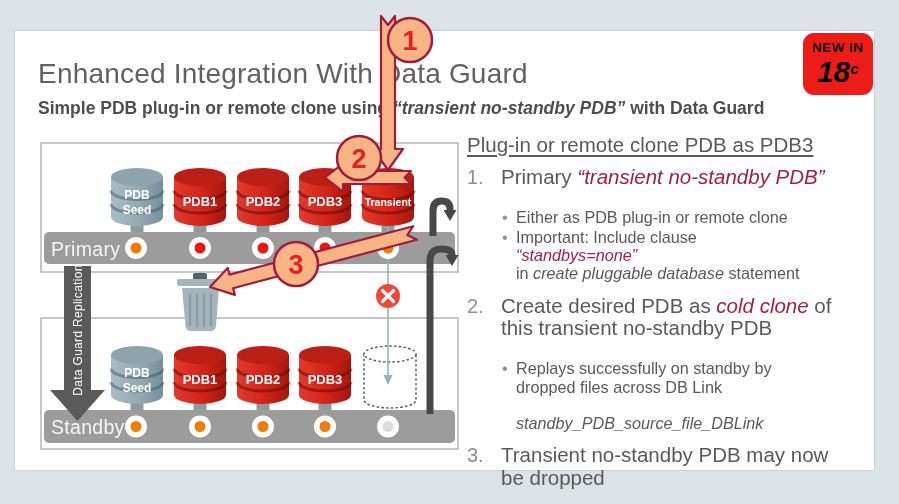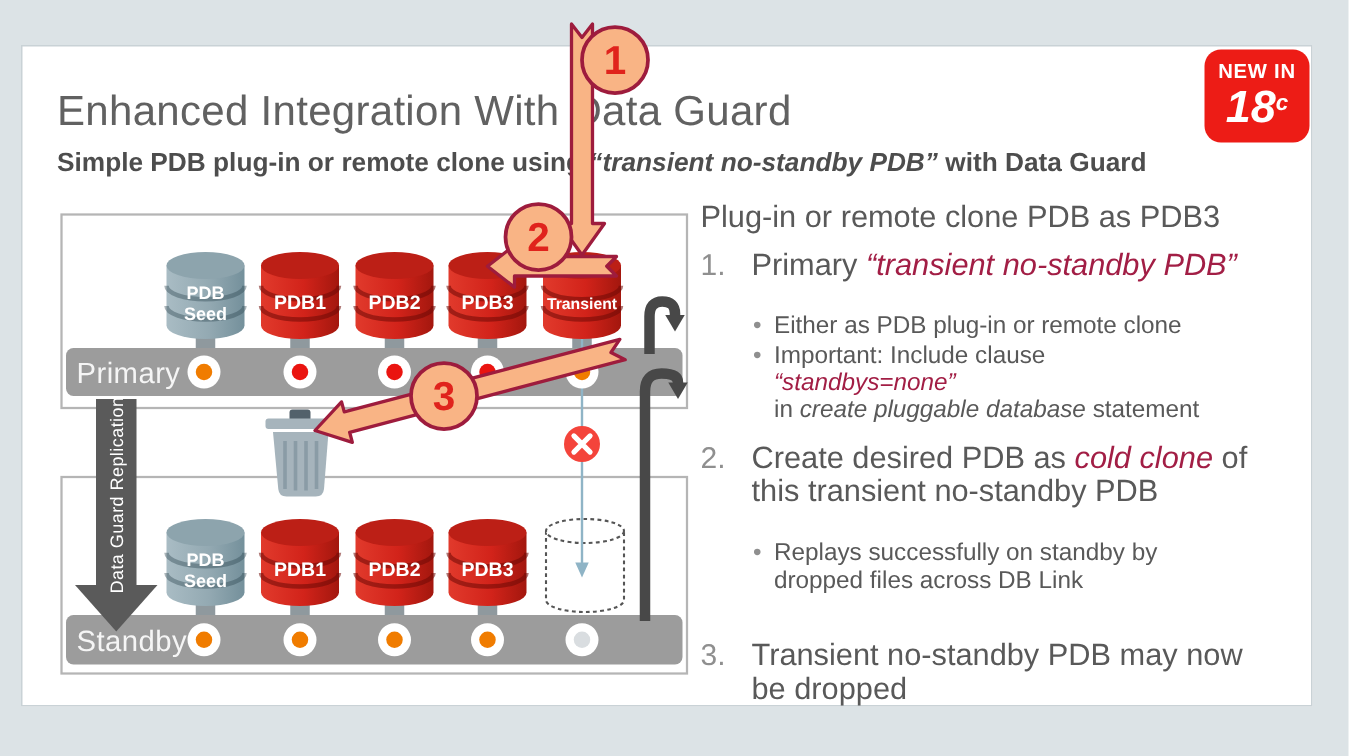--- a/index.html
+++ b/index.html
@@ -17,38 +17,38 @@
     position:absolute;left:38px;top:58px;width:760px;
     font-size:28px;font-weight:400;color:#616161;letter-spacing:.2px;
   }
   .subtitle{
     position:absolute;left:38px;top:98px;width:830px;
     font-size:17.5px;font-weight:700;color:#4d4d4d;
   }
   .subtitle .em{font-style:italic;}
   .badge{
     position:absolute;right:26px;top:33px;width:70px;height:62px;
-    background:var(--badge-red,#ed1c16);border-radius:11px;color:#ffffff;
+    background:var(--badge-red,#ed1c16);border-radius:11px;color:#000000;
     display:flex;flex-direction:column;align-items:center;justify-content:center;
   }
   .badge-top{font-size:13.5px;font-weight:700;letter-spacing:.5px;line-height:1;}
   .badge-big{font-size:30px;font-weight:700;line-height:1;margin-top:2px;font-style:italic;}
   .badge-big sup{font-size:15px;vertical-align:8px;}
   .diagram{position:absolute;left:0;top:0;}
   .bandR{fill:none;stroke:rgba(110,10,5,.55);stroke-width:3;}
   .bandG{fill:none;stroke:rgba(45,70,80,.4);stroke-width:3;}
   .cyl-label{fill:#ffffff;font-weight:700;font-family:"Liberation Sans",sans-serif;}
   .bar-label{fill:#f5f5f5;font-size:19.5px;letter-spacing:.3px;font-family:"Liberation Sans",sans-serif;}
   .dg-label{fill:#ffffff;font-size:12px;letter-spacing:.3px;font-family:"Liberation Sans",sans-serif;}
   .step-num{fill:var(--step-red,#e0231c);font-size:27px;font-weight:700;font-family:"Liberation Sans",sans-serif;}
   .panel{
     position:absolute;left:467px;top:133px;width:412px;color:#595959;
   }
   .panel-heading{
-    font-size:20.5px;color:#595959;
+    font-size:20.5px;color:#595959;text-decoration:underline;
     text-underline-offset:3px;margin-bottom:9px;
   }
   .item{display:flex;margin-bottom:10px;}
   .item .num{flex:0 0 34px;color:#8f8f8f;font-size:20px;}
   .item .body{font-size:20.5px;line-height:1.12;}
   .accent{color:var(--accent,#a21e45);font-style:italic;}
   .it{font-style:italic;}
   .bullets{margin-top:19px;}
   .bullet{
     position:relative;padding-left:15px;font-size:16.2px;line-height:1.12;
@@ -260,21 +260,21 @@
         <div class="bullet"><span>Important: Include clause</span><br><span class="accent">“standbys=none”</span><br><span>in </span><span class="it">create pluggable database</span><span> statement</span></div>
       </div>
     </div>
   </div>
 
   <div class="item">
     <span class="num">2.</span>
     <div class="body">
       <span>Create desired PDB as </span><span class="accent">cold clone</span><span> of</span><br><span>this transient no-standby PDB</span>
       <div class="bullets">
-        <div class="bullet"><span>Replays successfully on standby by</span><br><span>dropped files across DB Link</span><br><br></div>
+        <div class="bullet"><span>Replays successfully on standby by</span><br><span>dropped files across DB Link</span><br><br><span class="it">standby_PDB_source_file_DBLink</span></div>
       </div>
     </div>
   </div>
 
   <div class="item">
     <span class="num">3.</span>
     <div class="body">
       <span>Transient no-standby PDB may now</span><br><span>be dropped</span>
     </div>
   </div>

